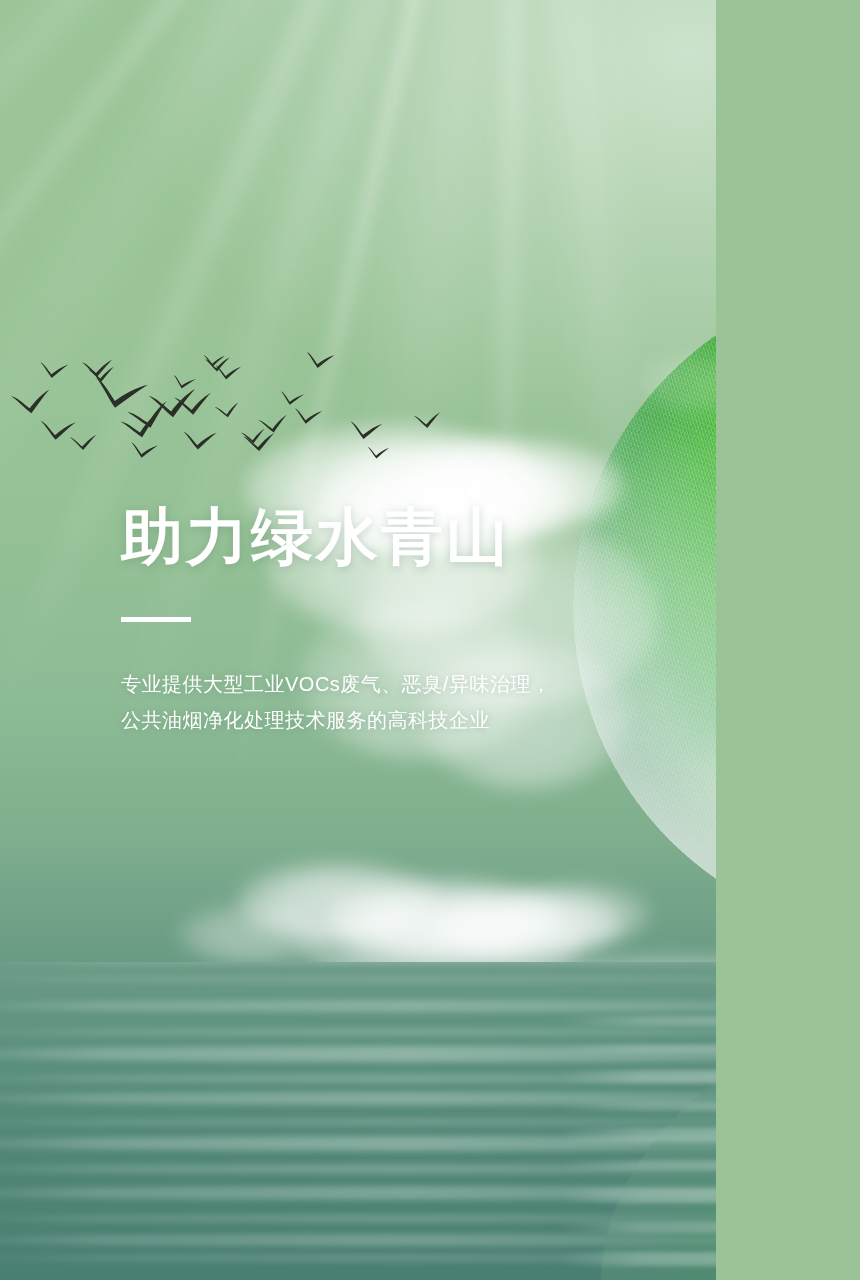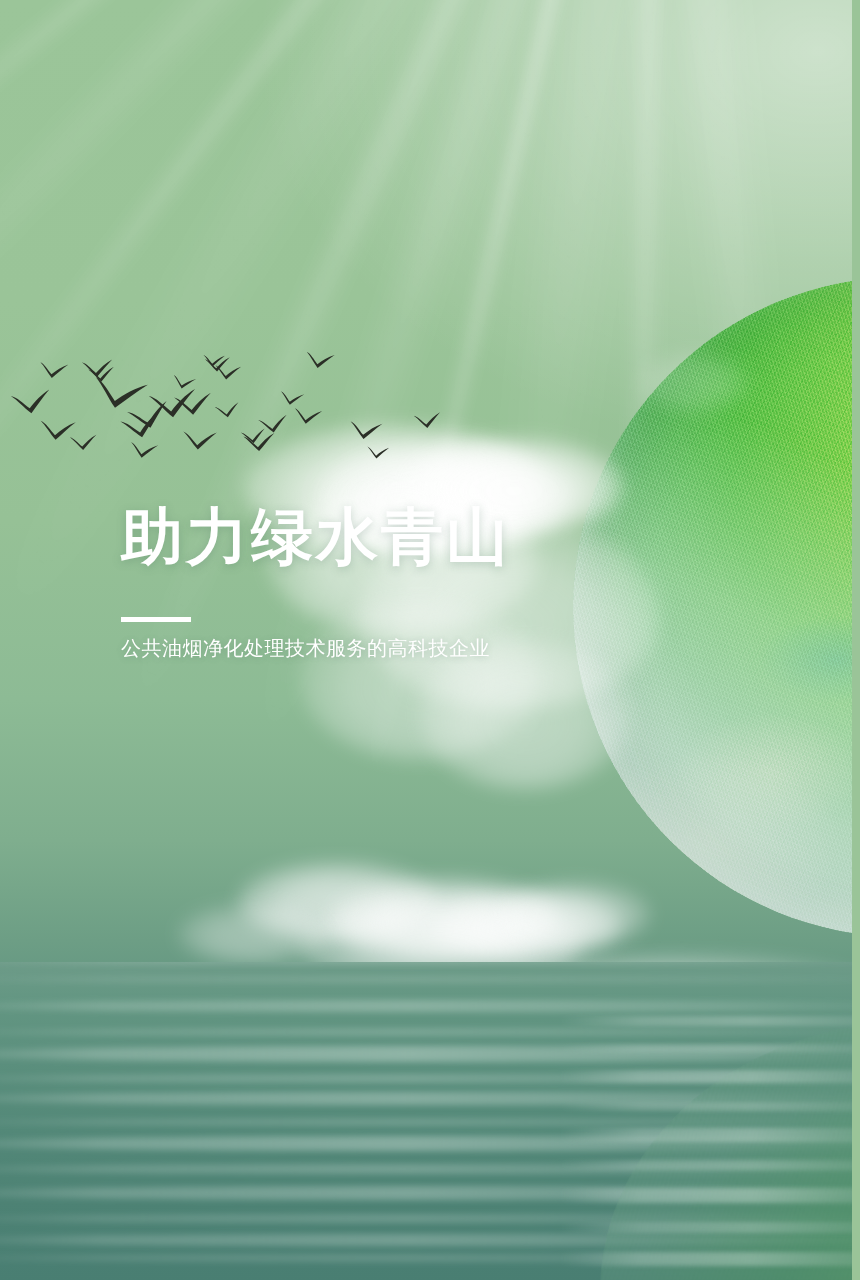--- a/index.html
+++ b/index.html
@@ -6,21 +6,21 @@
     margin: 0;
     padding: 0;
     background: #9ac498;
   }
   body {
     font-family: "Liberation Sans", "DejaVu Sans", sans-serif;
   }
 
   #poster {
     position: relative;
-    width: 852px;
+    width: 716px;
     height: 1280px;
     overflow: hidden;
     background: #9ac498;
   }
 
   
   .sky {
     position: absolute;
     inset: 0;
     background:
@@ -469,16 +469,17 @@
       <div class="rb" style="top: 118px; height: 14px; opacity: 0.58;"></div>
       <div class="rb" style="top: 150px; height: 10px; opacity: 0.44;"></div>
       <div class="rb" style="top: 178px; height: 15px; opacity: 0.56;"></div>
       <div class="rb" style="top: 212px; height: 11px; opacity: 0.46;"></div>
       <div class="rb" style="top: 242px; height: 14px; opacity: 0.52;"></div>
     </div>
 
   <div class="copy">
     <div class="headline">助力绿水青山</div>
     <div class="divider"></div>
-    <div class="sub" style="margin-top:8px">公共油烟净化处理技术服务的高科技企业</div>
+    <div class="sub">专业提供大型工业VOCs废气、恶臭/异味治理，</div>
+    <div class="sub" style="margin-top:0">公共油烟净化处理技术服务的高科技企业</div>
   </div>
 
 </div>
 
 </body></html>

